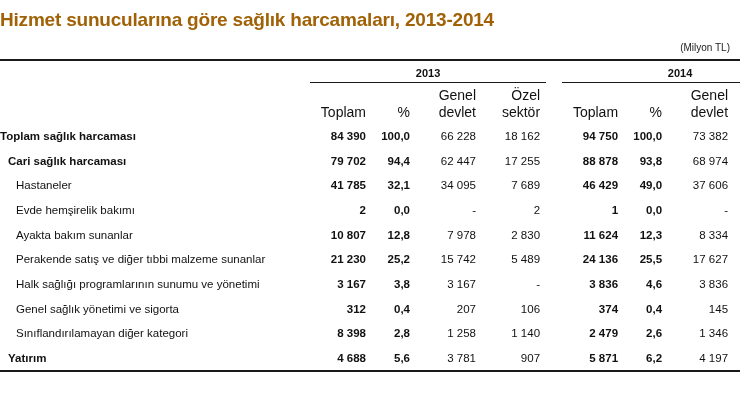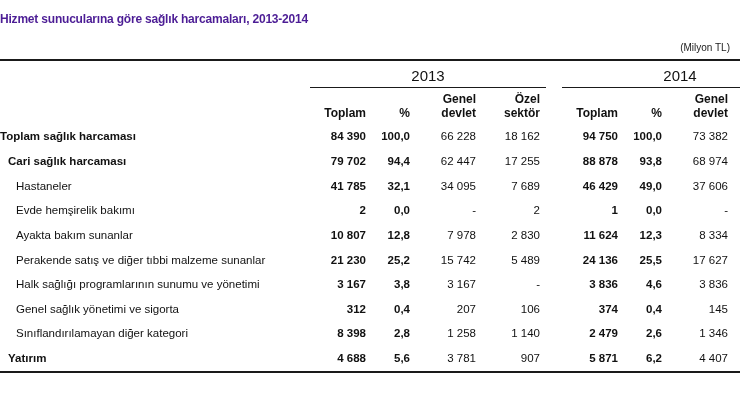--- a/index.html
+++ b/index.html
@@ -26,23 +26,23 @@
     height: 417px;
   }
 
   
   .title-bar {
     padding: 9px 0 0 62px;
     height: 26px;
     box-sizing: border-box;
   }
   .table-title {
-    font-size: 12px;
+    font-size: 19px;
     font-weight: bold;
-    color: #4c1d95;
+    color: #a16207;
     letter-spacing: -0.2px;
     white-space: nowrap;
   }
 
   
   .unit-row {
     text-align: right;
     padding-right: 10px;
     margin-top: 11px;
   }
@@ -72,32 +72,32 @@
   table.data col.c-label { width: 372px; }
   table.data col.c-tot   { width: 62px;  }
   table.data col.c-pct   { width: 44px;  }
   table.data col.c-gen   { width: 66px;  }
   table.data col.c-ozl   { width: 64px;  }
   table.data col.c-gap   { width: 16px;  }
 
   
   .year-head td {
     padding: 6px 0 1px 0;
-    font-size: 15px;
-    font-weight: normal;
+    font-size: 11px;
+    font-weight: bold;
     text-align: center;
     vertical-align: bottom;
   }
   .year-rule td { padding: 0; height: 2px; }
   .year-rule td.on { border-bottom: 1.5px solid #1a1a1a; }
 
   
   .col-head td {
-    font-size: 12px;
-    font-weight: bold;
+    font-size: 14px;
+    font-weight: normal;
     text-align: right;
     vertical-align: bottom;
     padding: 4px 6px 4px 0;
     line-height: 1.18;
     white-space: pre-line;
   }
   .col-head td.lbl { text-align: left; }
 
   
   tbody tr td {
@@ -299,21 +299,21 @@
         </tr>
         <tr class="lvl1">
           <td class="lbl">Yatırım</td>
           <td class="tot">4 688</td>
           <td class="pct">5,6</td>
           <td class="gen">3 781</td>
           <td class="ozl">907</td>
           <td class="gap"></td>
           <td class="tot">5 871</td>
           <td class="pct">6,2</td>
-          <td class="gen">4 407</td>
+          <td class="gen">4 197</td>
           <td class="ozl">1 464</td>
         </tr>
       </tbody>
   </table>
 
   <div class="rule-bottom"></div>
 
 </div>
 
 </body></html>

